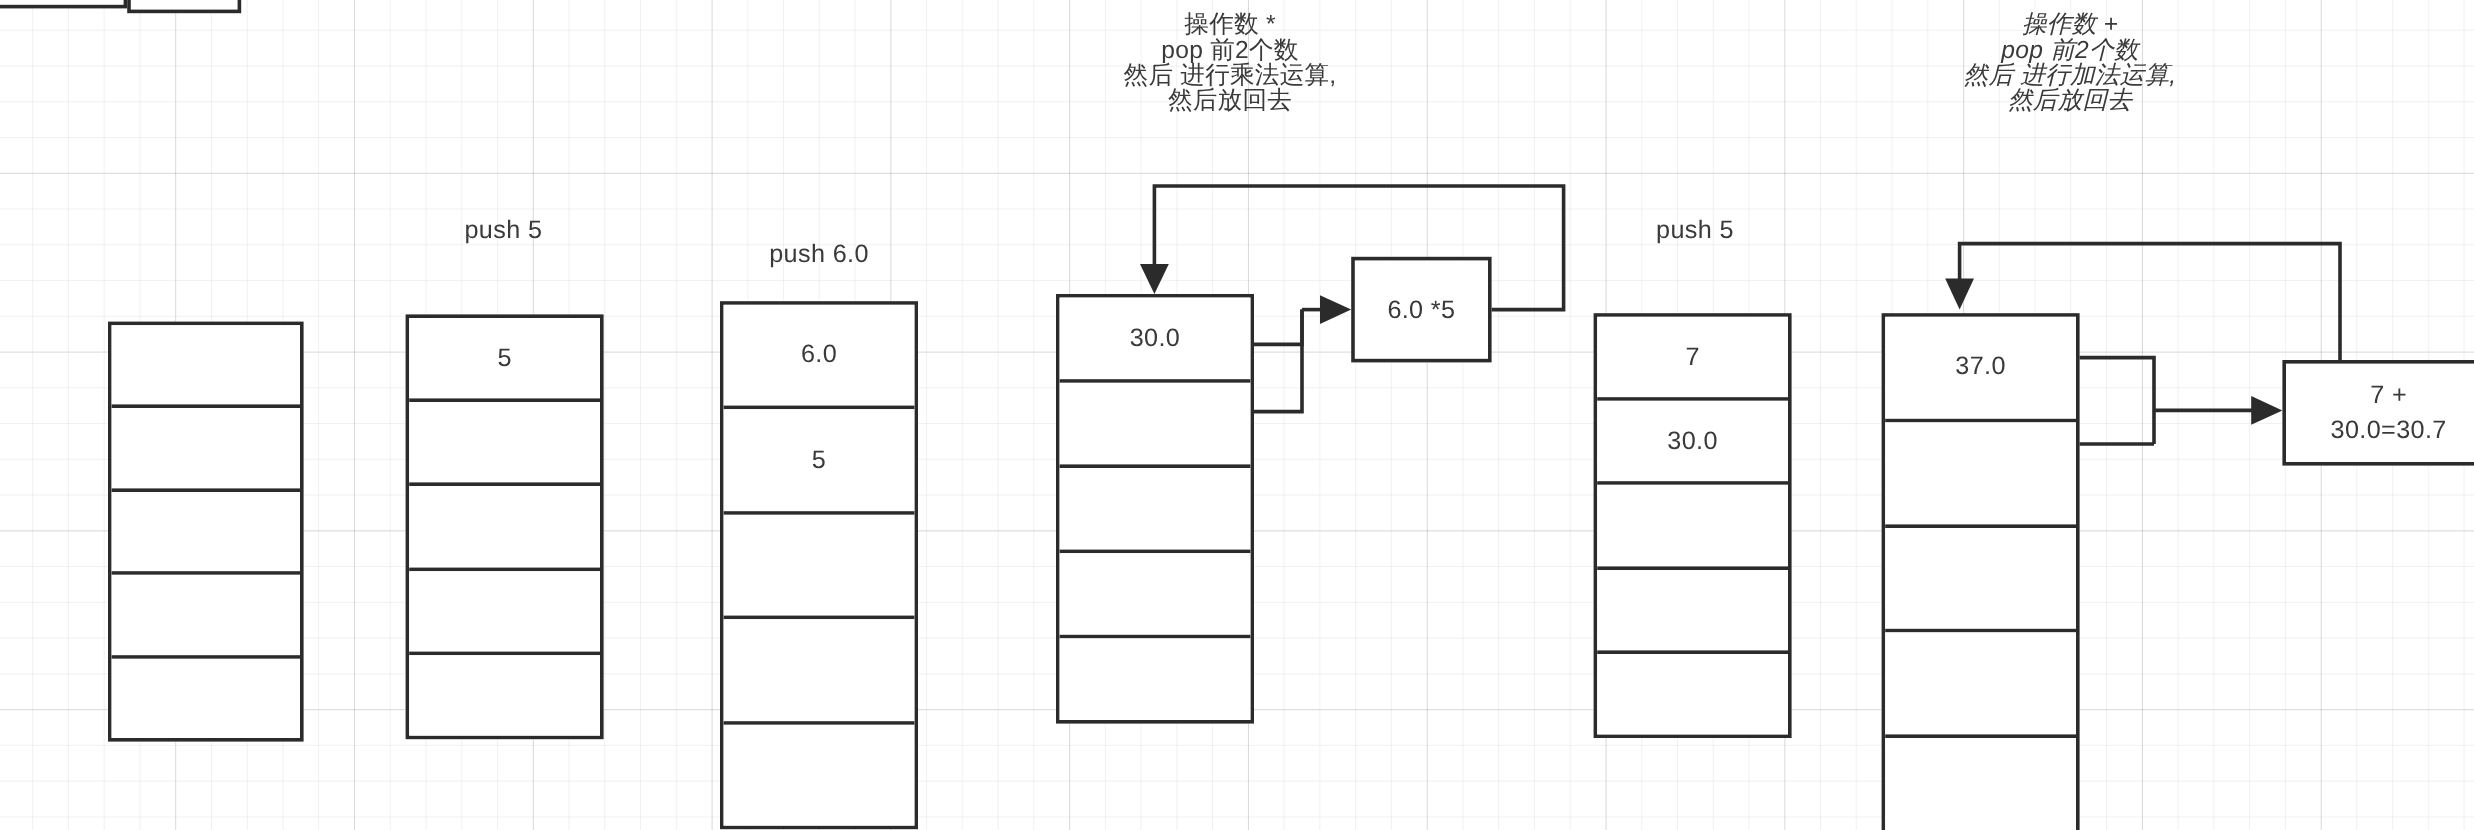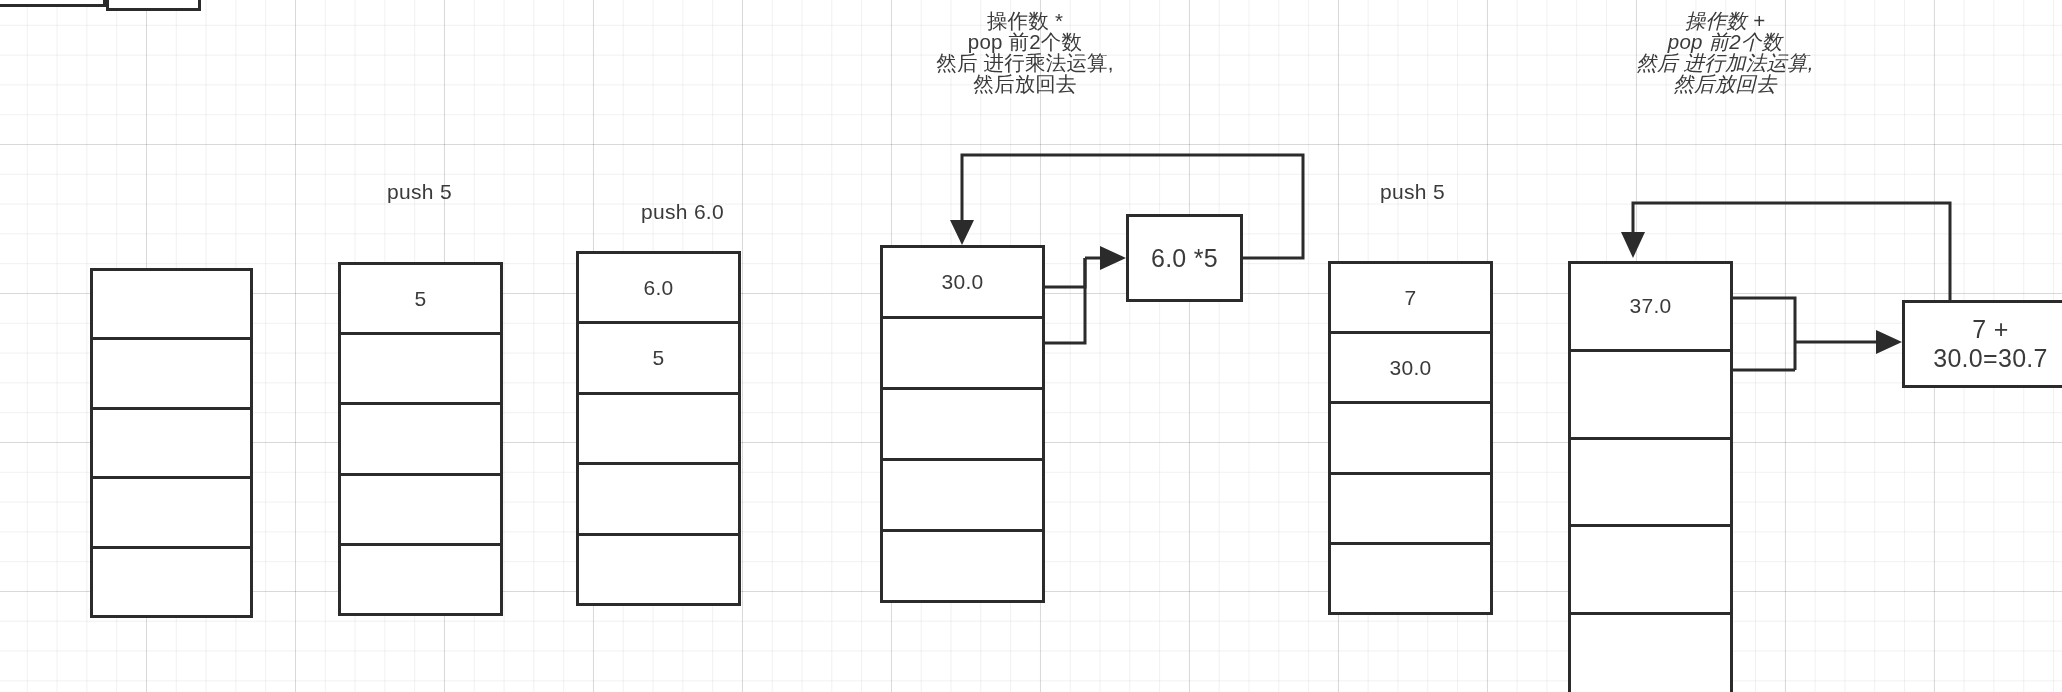--- a/index.html
+++ b/index.html
@@ -69,21 +69,21 @@
   }
 
   .opbox {
     position: absolute;
     box-sizing: border-box;
     background: #ffffff;
     border: 3px solid #2b2b2b;
     display: flex;
     align-items: center;
     justify-content: center;
-    font-size: 25px;
+    font-size: 21px;
     line-height: 29px;
     color: #3a3a3a;
     text-align: center;
     white-space: pre-line;
     letter-spacing: 0.3px;
   }
 
   .topstub {
     position: absolute;
     box-sizing: border-box;
@@ -136,21 +136,21 @@
   </div>
 
   <div class="stack" style="left:338px; top:262px; width:165px; height:354px;">
     <div class="cell">5</div>
     <div class="cell"></div>
     <div class="cell"></div>
     <div class="cell"></div>
     <div class="cell"></div>
   </div>
 
-  <div class="stack" style="left:576px; top:251px; width:165px; height:355px;">
+  <div class="stack" style="left:600px; top:251px; width:165px; height:440px;">
     <div class="cell">6.0</div>
     <div class="cell">5</div>
     <div class="cell"></div>
     <div class="cell"></div>
     <div class="cell"></div>
   </div>
 
   <div class="stack" style="left:880px; top:245px; width:165px; height:358px;">
     <div class="cell">30.0</div>
     <div class="cell"></div>

